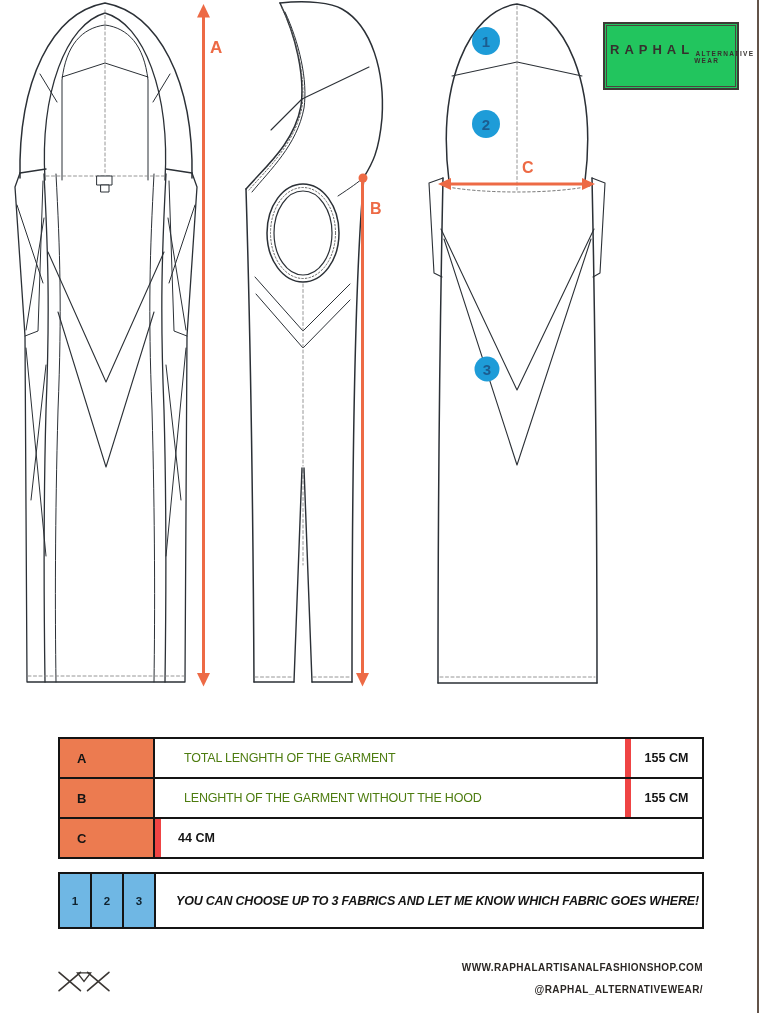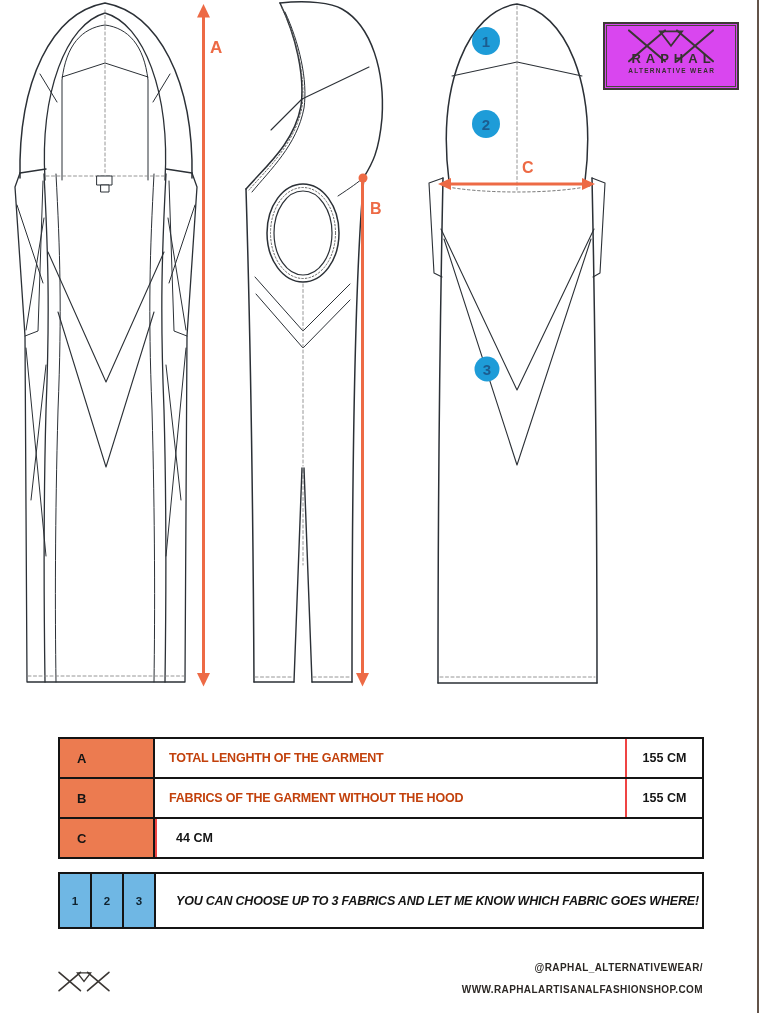--- a/index.html
+++ b/index.html
@@ -11,22 +11,22 @@
   .page::after{
     content:"";position:absolute;right:1px;top:0;bottom:0;width:2px;
     background:#63544a;
   }
   
   .drawing-svg{position:absolute;left:0;top:0;}
 
   
   .logo-box{
     position:absolute;left:603px;top:22px;width:136px;height:68px;
-    border:2px solid #3e3a36;box-sizing:border-box;background:#d946ef;
-    display:flex;flex-direction:column;align-items:center;
+    border:2px solid #3e3a36;box-sizing:border-box;background:#22c55e;
+    display:flex;align-items:center;
   }
   .logo-box .inner-frame{position:absolute;inset:1px;border:1px solid #4a453f;pointer-events:none;}
   .logo-mark{margin-top:3px;}
   .logo-name{
     margin-top:-11px;font-size:13px;font-weight:700;letter-spacing:5px;
     text-indent:5px;color:#35312e;line-height:1.1;z-index:2;background:transparent;
   }
   .logo-tagline{
     margin-top:1px;font-size:6.5px;font-weight:700;letter-spacing:1.3px;
     text-indent:1.3px;color:#35312e;
@@ -38,25 +38,25 @@
     border:2px solid #141414;box-sizing:border-box;background:#fff;
   }
   .size-row{display:flex;height:38px;border-bottom:2px solid #141414;}
   .size-row:last-child{border-bottom:none;}
   .cell-letter{
     width:95px;flex:0 0 95px;background:#EC7B50;border-right:2px solid #141414;
     display:flex;align-items:center;padding-left:17px;box-sizing:border-box;
     font-size:13px;font-weight:700;color:#151515;
   }
   .cell-desc{
-    flex:1;display:flex;align-items:center;padding-left:14px;
-    font-size:12.5px;font-weight:700;letter-spacing:-0.2px;color:#c2410c;
+    flex:1;display:flex;align-items:center;padding-left:29px;
+    font-size:12.5px;font-weight:400;letter-spacing:-0.2px;color:#4d7c0f;
   }
   .cell-value{
-    width:77px;flex:0 0 77px;border-left:2px solid #ef4444;
+    width:77px;flex:0 0 77px;border-left:6px solid #ef4444;
     display:flex;align-items:center;justify-content:center;box-sizing:border-box;
     font-size:12.5px;font-weight:700;color:#151515;
   }
 
   
   .fabric-table{
     position:absolute;left:58px;top:872px;width:646px;height:57px;
     border:2px solid #141414;box-sizing:border-box;background:#fff;
     display:flex;align-items:stretch;
   }
@@ -207,21 +207,21 @@
   </div>
 
   <div class="size-table">
     <div class="size-row">
       <div class="cell-letter">A</div>
       <div class="cell-desc">TOTAL LENGHTH OF THE GARMENT</div>
       <div class="cell-value">155 CM</div>
     </div>
     <div class="size-row">
       <div class="cell-letter">B</div>
-      <div class="cell-desc">FABRICS OF THE GARMENT WITHOUT THE HOOD</div>
+      <div class="cell-desc">LENGHTH OF THE GARMENT WITHOUT THE HOOD</div>
       <div class="cell-value">155 CM</div>
     </div>
     <div class="size-row">
       <div class="cell-letter">C</div>
       <div class="cell-value">44 CM</div>
     </div>
   </div>
 
   <div class="fabric-table">
     <div class="fabric-cell">1</div>
@@ -232,17 +232,17 @@
 
   <svg class="footer-mark" width="56" height="26" viewBox="0 0 110 42">
     <g fill="none" stroke="#3a3633" stroke-width="3.2" stroke-linecap="round">
       <path d="M 6,40 L 48,4 M 6,4 L 48,40"></path>
       <path d="M 62,4 L 104,40 M 62,40 L 104,4"></path>
       <polygon points="42,5 68,5 55,22" stroke-width="2.6"></polygon>
     </g>
   </svg>
 
   <div class="footer-text">
+    <div>WWW.RAPHALARTISANALFASHIONSHOP.COM</div>
     <div>@RAPHAL_ALTERNATIVEWEAR/</div>
-    <div>WWW.RAPHALARTISANALFASHIONSHOP.COM</div>
   </div>
 
 </div>
 
 </body></html>

